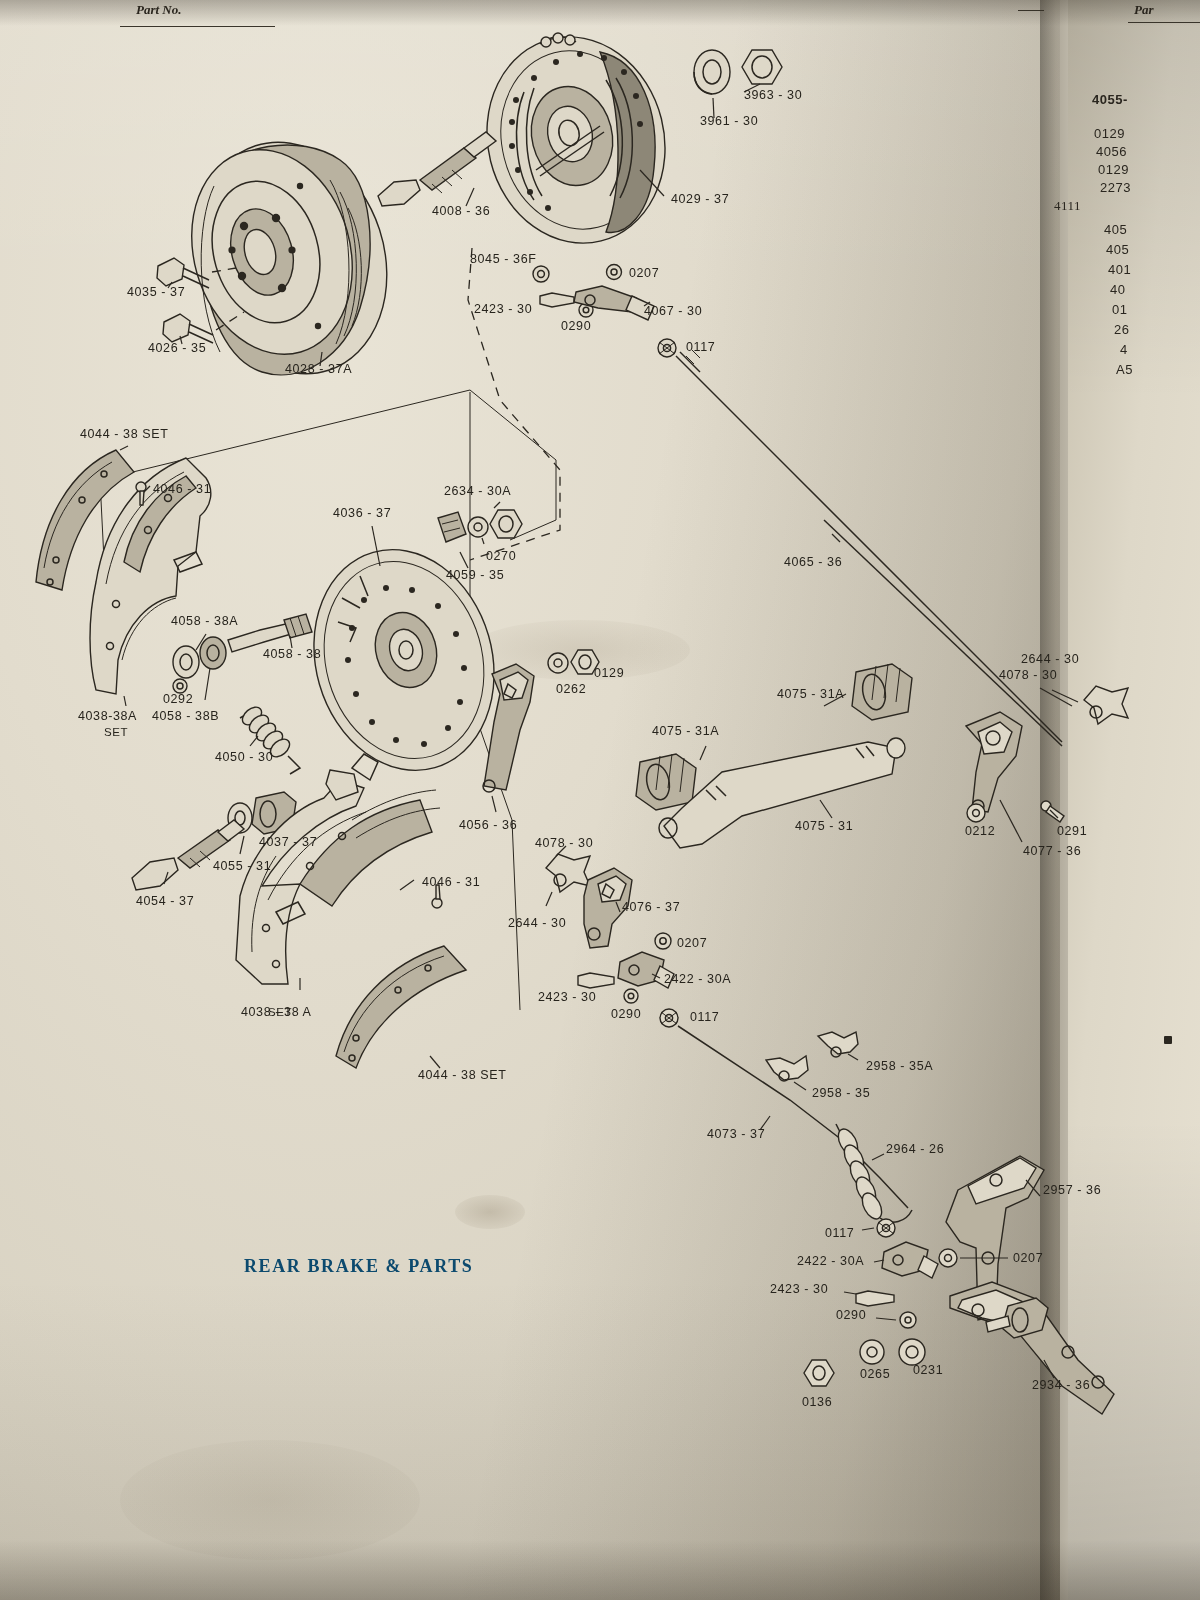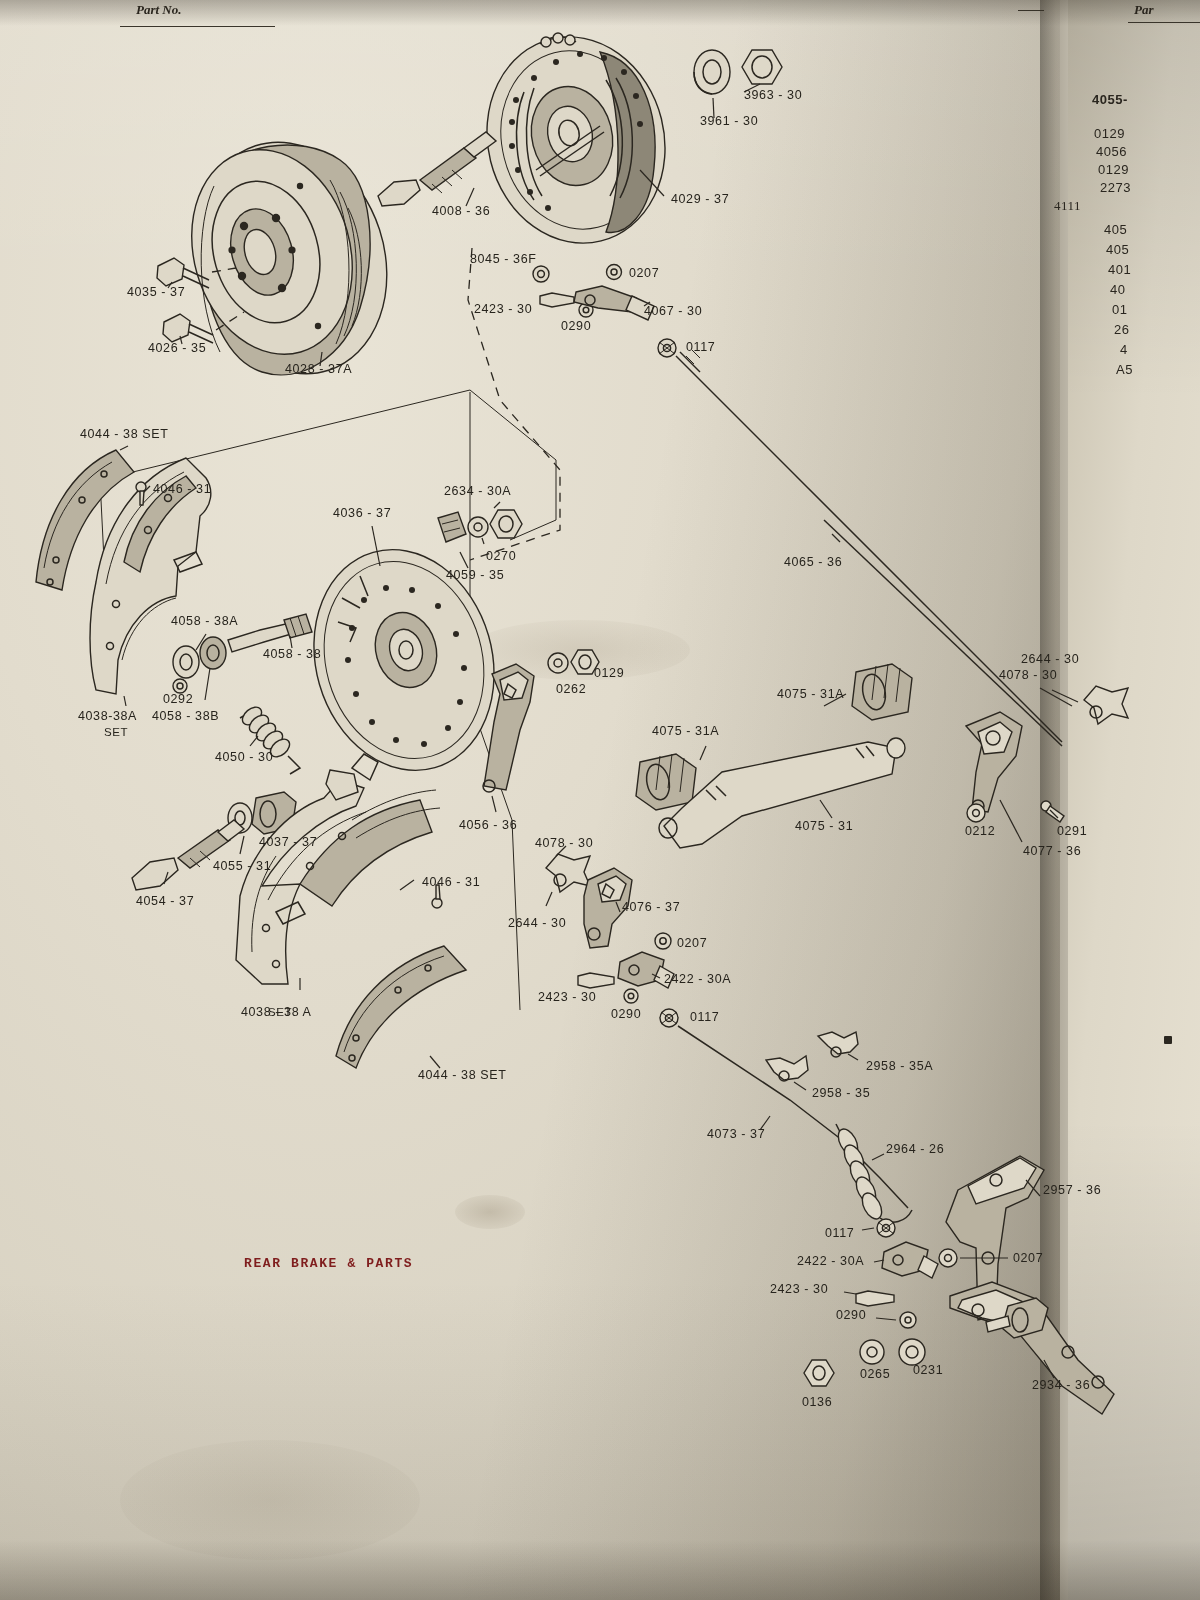--- a/index.html
+++ b/index.html
@@ -77,25 +77,25 @@
   .hdr {
     position:absolute;
     font-family: "Liberation Serif", serif;
     font-style: italic;
     font-weight: bold;
     font-size: 13px;
     color:#2a261f;
   }
   .title {
     position:absolute;
-    font-family: Liberation Mono, monospace;
+    font-family: Liberation Serif, serif;
     font-weight: bold;
-    font-size: 13px;
+    font-size: 18px;
     letter-spacing: 1.6px;
-    color:#7f1d1d;
+    color:#0c4a6e;
   }
   .rightcol {
     position:absolute;
     font-family: "Liberation Sans", sans-serif;
     font-size: 13px;
     letter-spacing: 0.5px;
     color:#2a261f;
     white-space: nowrap;
   }
   .rule {

